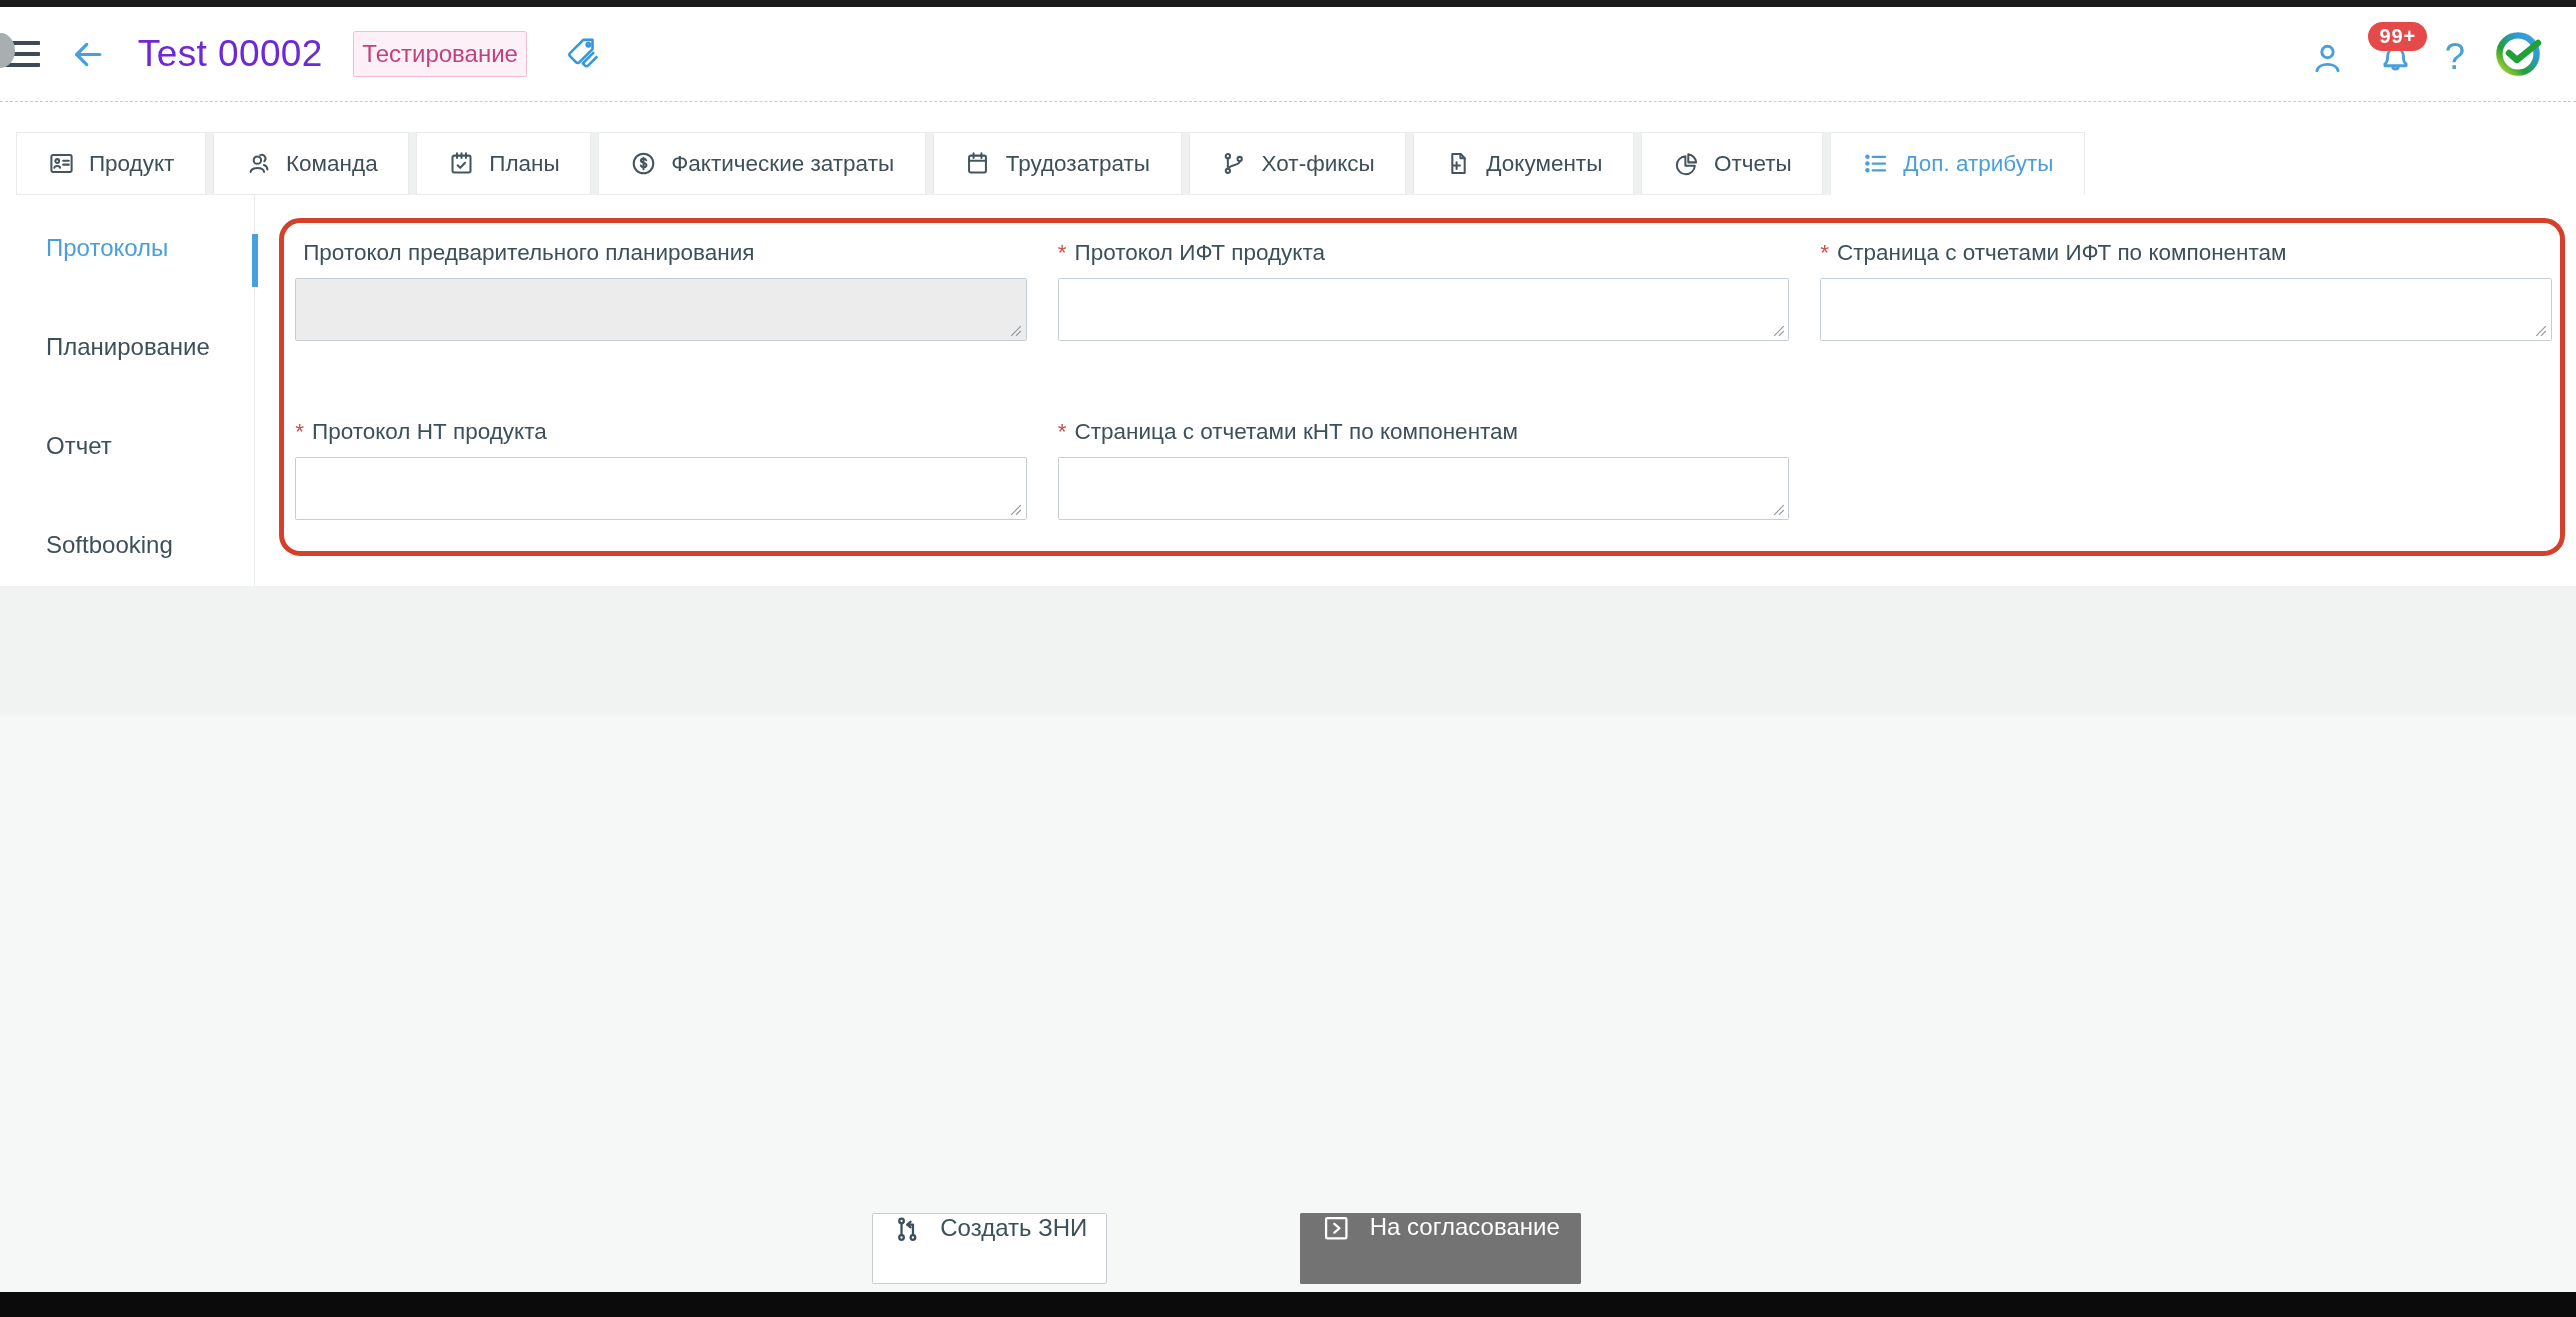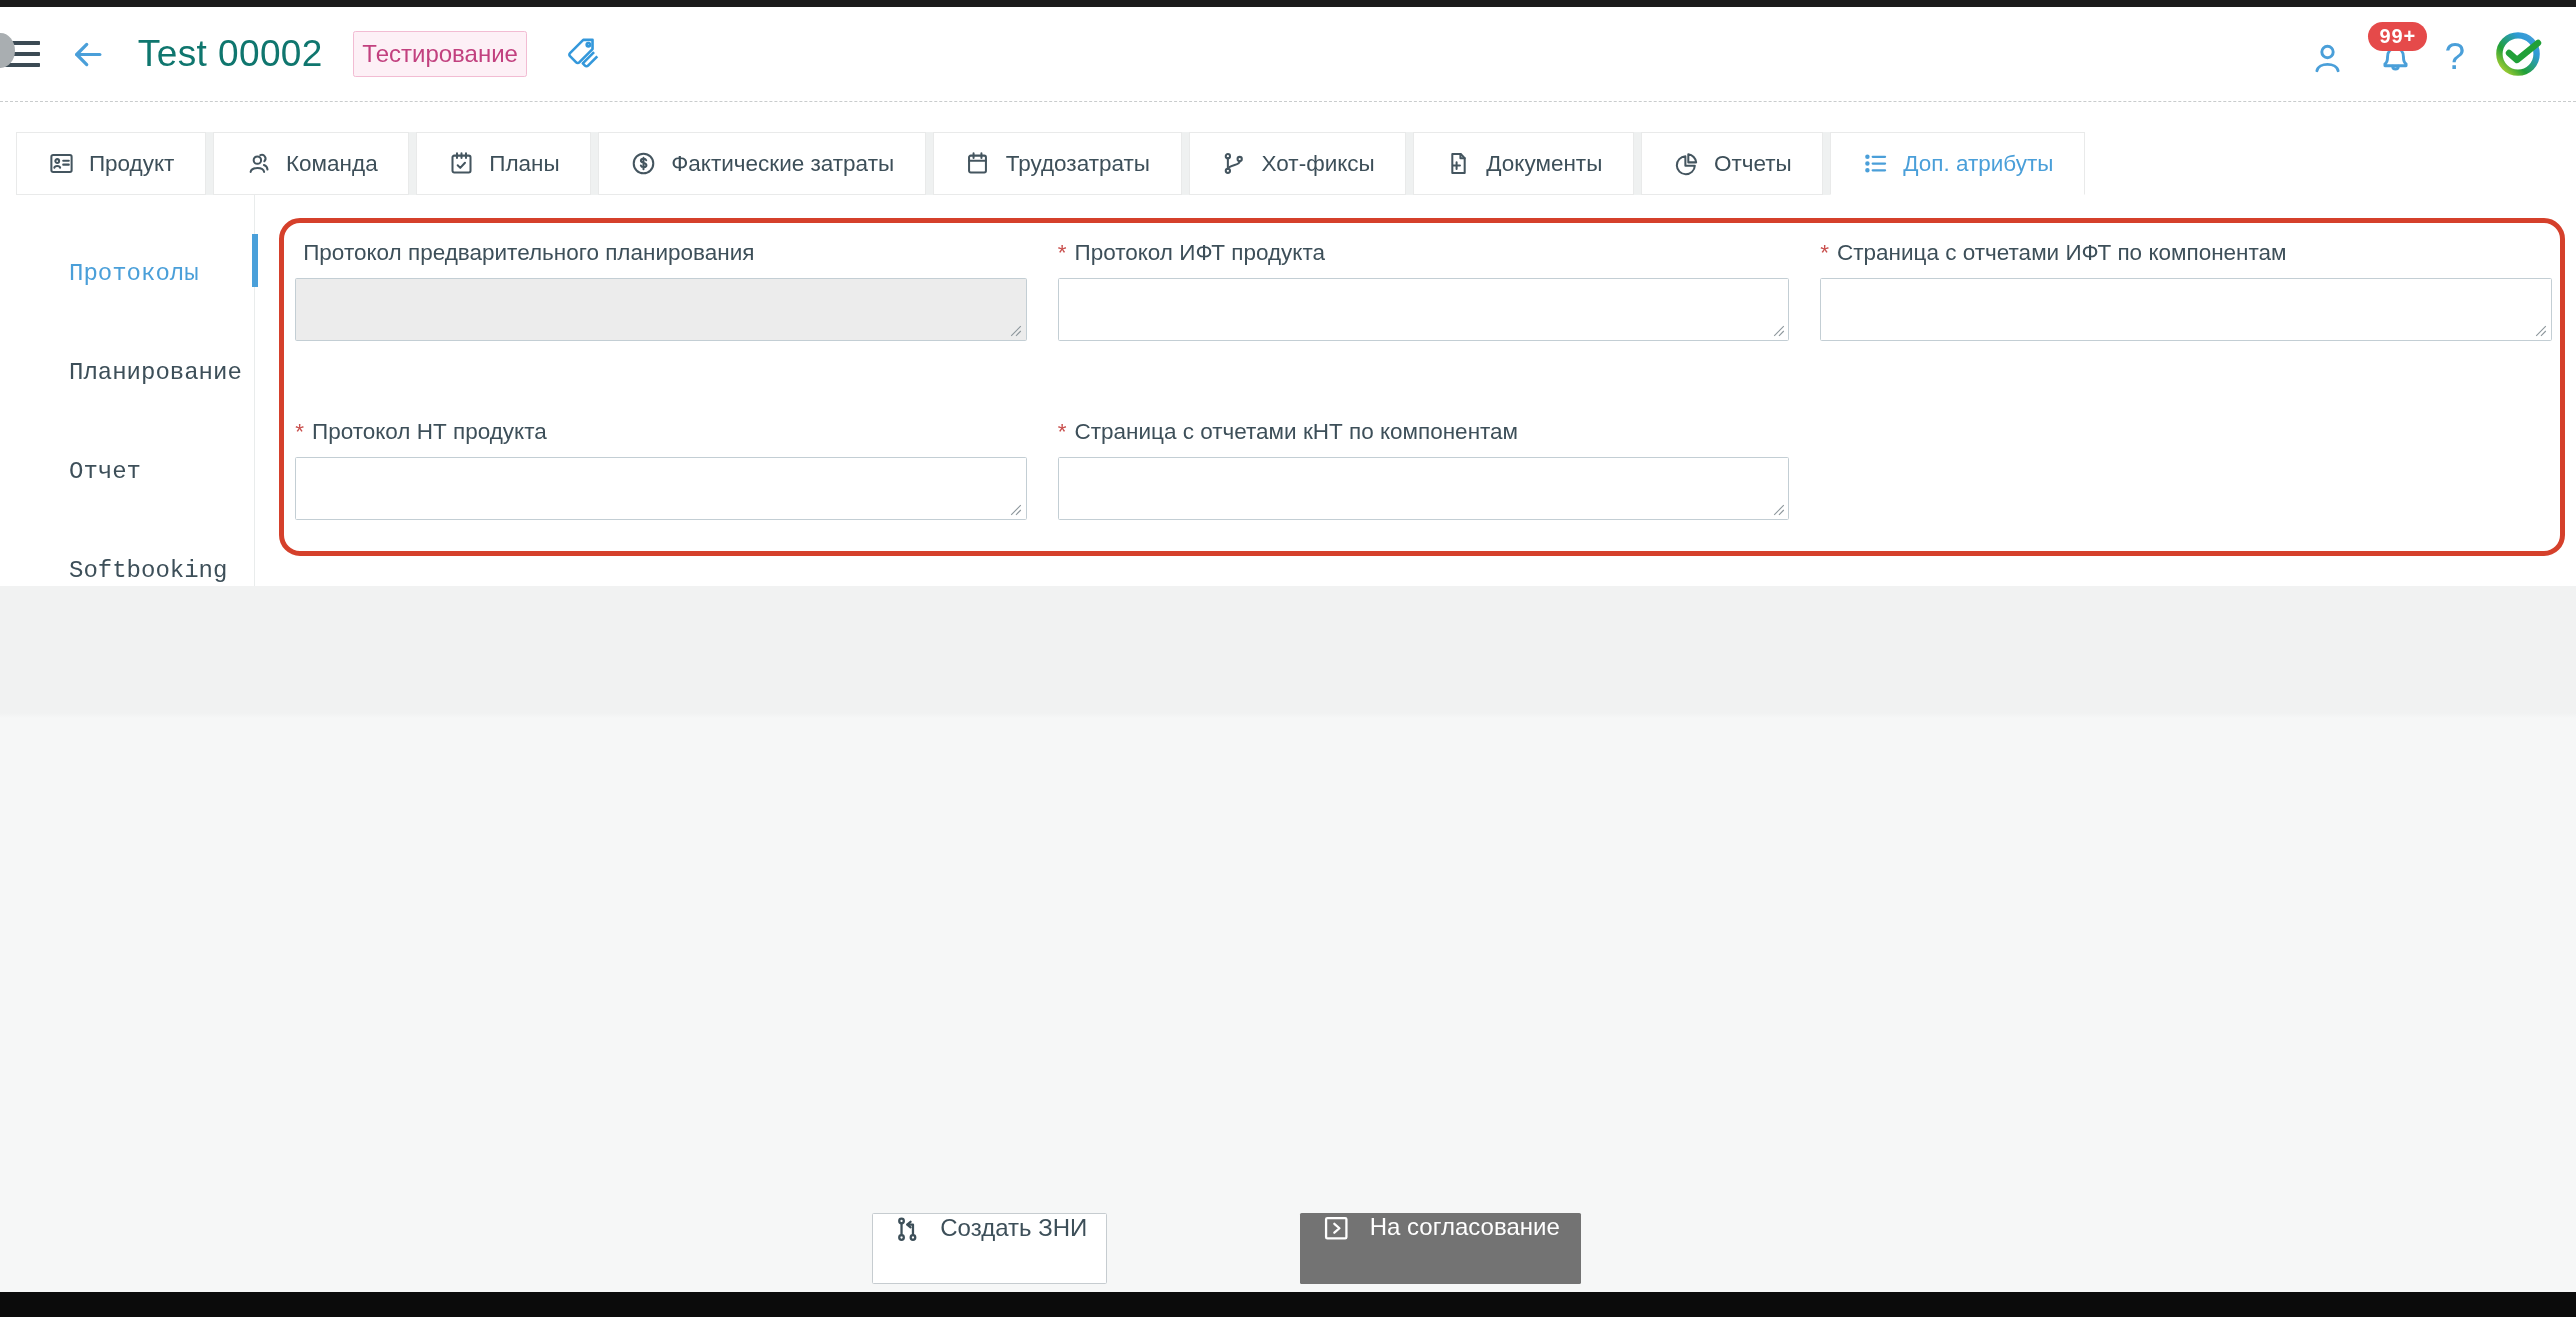--- a/index.html
+++ b/index.html
@@ -24,21 +24,21 @@
     padding: 0 34px 0 4.8px;
     border-bottom: 1.6px dashed #c9cccd;
   }
   .edge-fragment {
     position: absolute; left: -14.4px; top: 26px; width: 29px; height: 35px;
     background: #a9aeb1; border-radius: 50%;
   }
   .hamburger { display: flex; flex-direction: column; gap: 7.2px; cursor: pointer; }
   .hamburger i { display: block; width: 35px; height: 4px; background: #3b4a54; border-radius: 0.8px; }
   .back-arrow { margin-left: 29px; color: #4a9fd9; }
-  .page-title { margin-left: 32px; font-size: 37px; color: #0f766e; letter-spacing: 0.4px; }
+  .page-title { margin-left: 32px; font-size: 37px; color: #6d28d9; letter-spacing: 0.4px; }
   .status-badge {
     margin-left: 30.5px; font-size: 24px; color: #c2417f;
     background: #fdf0f6; border: 1.6px solid #f2bcd3;
     padding: 8px 8px; border-radius: 2.4px;
   }
   .tag-icon { margin-left: 37px; color: #3498db; }
 
   .header-right { margin-left: auto; display: flex; align-items: flex-end; gap: 29px; }
   .h-icon { color: #4a9fd9; cursor: pointer; }
   .bell-wrap { position: relative; }
@@ -62,22 +62,22 @@
   .tab:last-child { margin-right: 0; }
   .tab .t-ic { color: #44555f; }
   .tab.active { color: #4a9fd9; border-bottom-color: #fff; }
   .tab.active .t-ic { color: #4a9fd9; }
 
   
   .panel { position: absolute; top: 195px; left: 0; right: 0; height: 391px; background: #fff; }
   .side-nav { position: absolute; left: 0; top: 0; bottom: 0; width: 255px; border-right: 1.6px solid #e9ecec; padding-top: 39px; }
   .side-item {
     position: relative; height: 53px; margin-bottom: 46px;
-    display: flex; align-items: flex-end; padding-left: 69px;
-    font-size: 24px; color: #3d4f59; cursor: pointer; font-family: Liberation Mono, monospace;
+    display: flex; align-items: flex-start; padding-left: 46px;
+    font-size: 24px; color: #3d4f59; cursor: pointer;
   }
   .side-item.active { color: #4a9fd9; }
   .side-item.active::after {
     content: ""; position: absolute; right: -4px; top: 0; bottom: 0;
     width: 6.4px; background: #4aa0da;
   }
 
   
   .form-box {
     position: absolute; left: 279px; top: 23px; right: 11.2px; height: 338px;

